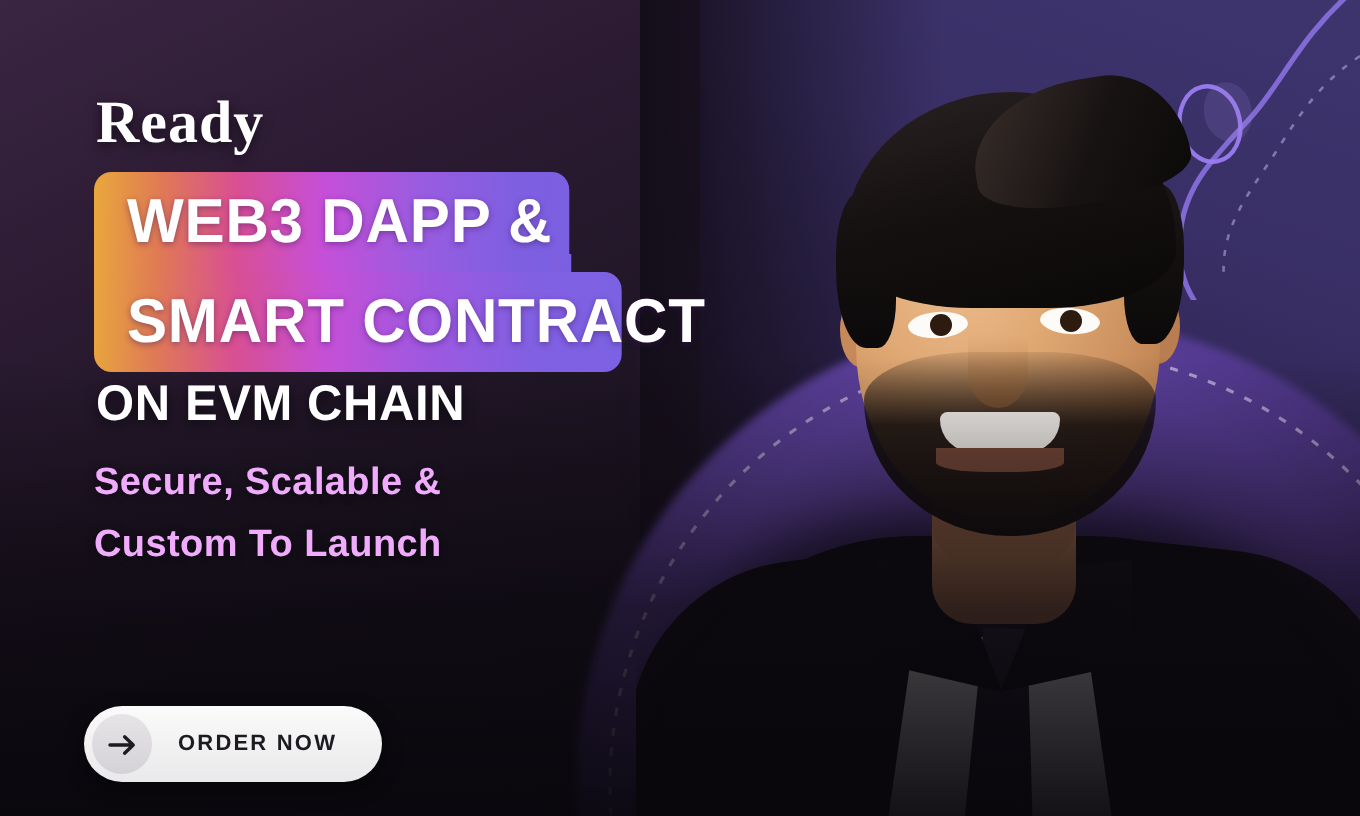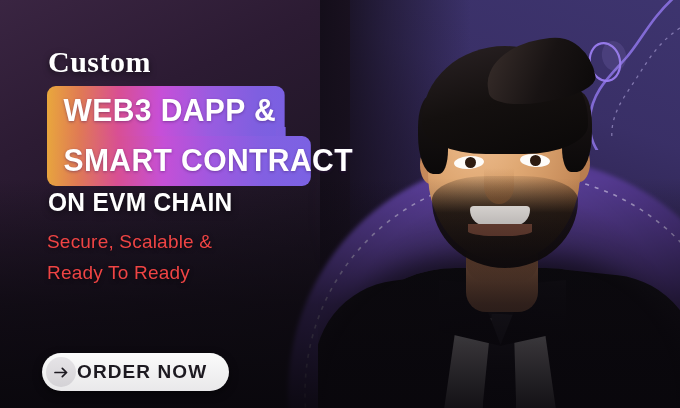--- a/index.html
+++ b/index.html
@@ -291,24 +291,24 @@
     letter-spacing:.3px;
     color:#ffffff;
     text-shadow:0 2px 7px rgba(0,0,0,.6);
     transform:scaleX(.98);
     transform-origin:left center;
   }
 
   .subcopy {
     position:absolute; left:47px; top:226px;
     font-size:19px;
-    font-weight:400;
+    font-weight:700;
     line-height:31px;
     letter-spacing:.2px;
-    color:#ef4444;
+    color:#f0abfc;
     text-shadow:0 1px 4px rgba(0,0,0,.5);
   }
   .subcopy div { white-space:nowrap; }
 
   
   .cta {
     position:absolute; left:42px; top:353px;
     display:flex; align-items:center;
     height:38px;
     padding:0 22px 0 4px;
@@ -318,22 +318,22 @@
     cursor:pointer;
   }
   .cta-ico {
     width:30px; height:30px; border-radius:50%;
     background:linear-gradient(180deg,#e6e4e7 0%, #d4d2d6 100%);
     display:flex; align-items:center; justify-content:center;
     flex:0 0 auto;
   }
   .cta-ico svg { display:block; }
   .cta-label {
-    margin-left:1px;
-    font-size:19px;
+    margin-left:13px;
+    font-size:11px;
     font-weight:600;
     letter-spacing:1.1px;
     color:#1d1a21;
     text-align:center;
   }
 </style>
 </head>
 <body>
 
 <div id="banner">
@@ -387,32 +387,32 @@
     <div class="p-side-l"></div>
     <div class="p-side-r"></div>
     <div class="p-hair"></div>
     <div class="p-hair-swoop"></div>
   </div>
 
   <div class="bg-bottomdark"></div>
 
   <div class="copy">
 
-    <div class="kicker">Custom</div>
+    <div class="kicker">Ready</div>
 
     <div class="badge-wrap">
       <div class="badge-row badge-row-1">WEB3 DAPP &amp;</div>
       <div class="badge-row badge-row-2">SMART CONTRACT</div>
     </div>
 
     <div class="headline2">ON EVM CHAIN</div>
 
     <div class="subcopy">
       <div>Secure, Scalable &amp;</div>
-      <div>Ready To Ready</div>
+      <div>Custom To Launch</div>
     </div>
 
     <div class="cta">
       <span class="cta-ico">
         <svg width="17" height="17" viewBox="0 0 17 17" xmlns="http://www.w3.org/2000/svg">
           <path d="M2 8.5 H13.2 M9.3 4.4 L13.6 8.5 L9.3 12.6" fill="none" stroke="#1d1a21" stroke-width="1.7" stroke-linecap="round" stroke-linejoin="round"></path>
         </svg>
       </span>
       <span class="cta-label">ORDER NOW</span>
     </div>

